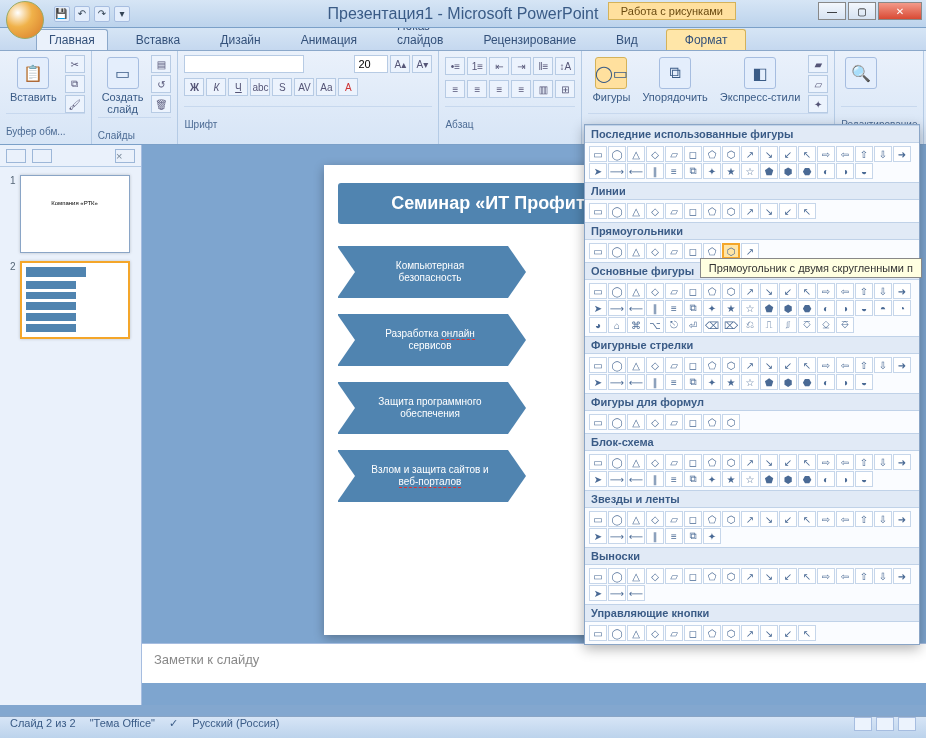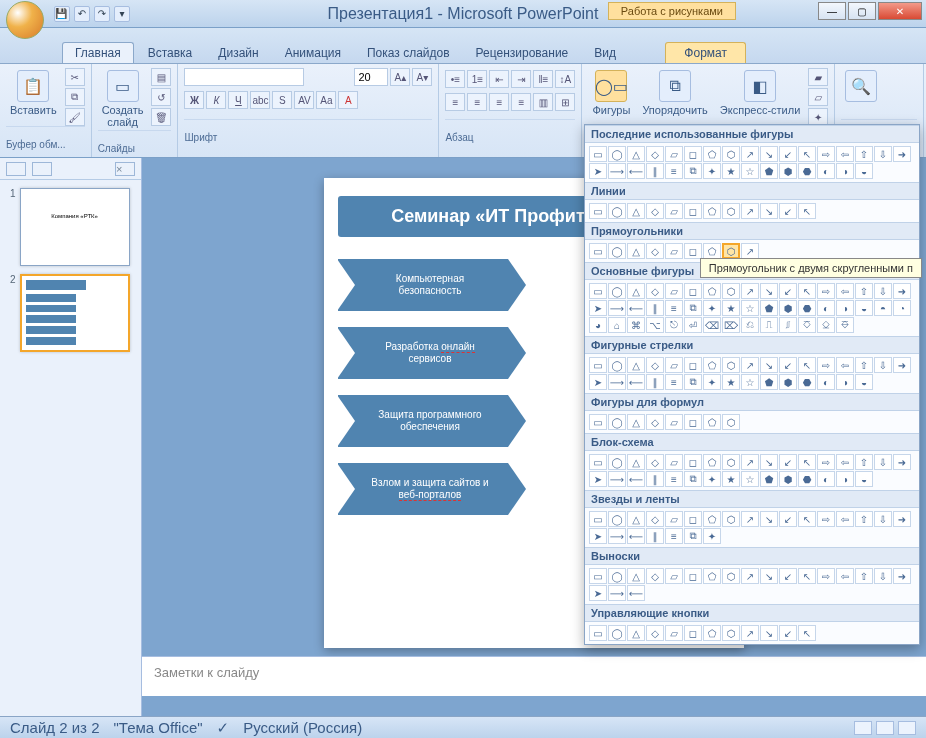--- a/index.html
+++ b/index.html
@@ -10,21 +10,21 @@
 .office-btn { width: 38px; height: 38px; border-radius: 50%; background: radial-gradient(circle at 30% 30%, #fff, #f0b24a 40%, #d77a2a); margin: 0 6px; position: relative; top: 6px; border: 1px solid #9a6; }
 .qat { display: flex; gap: 4px; margin-left: 4px; }
 .qat span { width: 16px; height: 16px; background: #e4eefc; border: 1px solid #a6bde0; border-radius: 2px; display: inline-flex; align-items: center; justify-content: center; font-size: 10px; color: #345; }
 .title-text { position:absolute; left:50%; transform:translateX(-50%); color:#3a5b86; font-size:16px; }
 .ctx-tab { position:absolute; right:190px; top:2px; background:#ffe09e; border:1px solid #d4b25a; padding:2px 12px; font-size:11px; color:#6a4a10; }
 .win-controls { position:absolute; right:4px; top:2px; display:flex; gap:2px; }
 .win-controls span { width:28px; height:18px; border:1px solid #888; background:linear-gradient(#f3f7fd,#d7e3f2); display:flex; align-items:center; justify-content:center; font-size:10px; }
 .win-controls .close { background:linear-gradient(#f39a8a,#d94a34); color:#fff; width:44px; }
 
 
-.ribbon-tabs { height:36px; background:linear-gradient(#d6e5f5,#c5d8ef); display:flex; align-items:flex-end; padding-left:62px; gap:2px; border-bottom:1px solid #8ba8ca; }
+.ribbon-tabs { height:23px; background:linear-gradient(#d6e5f5,#c5d8ef); display:flex; align-items:flex-end; padding-left:36px; gap:16px; border-bottom:1px solid #8ba8ca; }
 .ribbon-tabs .tab { padding:3px 12px; font-size:12px; color:#34517a; cursor:pointer; }
 .ribbon-tabs .tab.active { background:#eaf1fb; border:1px solid #8ba8ca; border-bottom:none; border-radius:3px 3px 0 0; }
 .ribbon-tabs .tab.ctx { background:#ffe6a8; border:1px solid #d4b25a; border-bottom:none; border-radius:3px 3px 0 0; margin-left:auto; margin-right:180px; padding:3px 18px; }
 
 
 .ribbon { height:94px; background:linear-gradient(#eaf1fb,#d7e5f6); display:flex; border-bottom:1px solid #7ba0c8; }
 .ribbon-group { border-right:1px solid #b5cbe5; padding:4px 6px 2px 6px; display:flex; flex-direction:column; justify-content:space-between; }
 .ribbon-group .label { font-size:10px; color:#4c6b94; text-align:left; padding:12px 0; border-top:1px solid #c7d8ee; }
 .ribbon-group .top { display:flex; gap:4px; flex:1; align-items:flex-start; }
 .big-btn { display:flex; flex-direction:column; align-items:center; gap:2px; padding:2px 4px; font-size:11px; color:#3a5b86; }
@@ -63,21 +63,21 @@
 
 
 .gallery { position:absolute; right:6px; top:124px; width:336px; background:#fafcff; border:1px solid #8aa5c6; box-shadow:0 4px 12px rgba(0,0,0,.3); max-height:590px; overflow:hidden; font-size:11px; z-index:50; }
 .gal-section-hdr { background:#e1eaf6; border-top:1px solid #c0d2e8; border-bottom:1px solid #c0d2e8; padding:2px 6px; font-weight:bold; color:#3a5b86; font-size:11px; }
 .gal-grid { display:flex; flex-wrap:wrap; padding:3px 4px; gap:1px; }
 .gal-grid span { width:18px; height:16px; border:1px solid #c6d6ea; display:flex; align-items:center; justify-content:center; font-size:10px; color:#4a6a95; background:#fff; }
 .gal-grid span.hilit { border:2px solid #f4a62a; background:#ffe5a6; }
 .tooltip { position:absolute; right:4px; top:258px; background:#ffffe1; border:1px solid #888; padding:3px 8px; font-size:11px; color:#333; z-index:60; white-space:nowrap; }
 
 
-.statusbar { position:absolute; bottom:0; left:0; right:0; height:22px; background:linear-gradient(#d7e5f6,#bcd3ec); border-top:1px solid #8aa5c6; display:flex; align-items:center; font-size:15px; color:#3a5b86; padding:0 10px; gap:14px; }
+.statusbar { position:absolute; bottom:0; left:0; right:0; height:22px; background:linear-gradient(#d7e5f6,#bcd3ec); border-top:1px solid #8aa5c6; display:flex; font-size:11px; color:#3a5b86; padding:0 10px; gap:14px; }
 .statusbar .right { margin-left:auto; display:flex; gap:4px; }
 .statusbar .right span { width:18px; height:14px; border:1px solid #a6bde0; background:#ecf3fd; }
 
 
 .underline-red { border-bottom:1px dashed #d33; }
 </style>
 </head>
 <body>
 
 <div class="titlebar">

